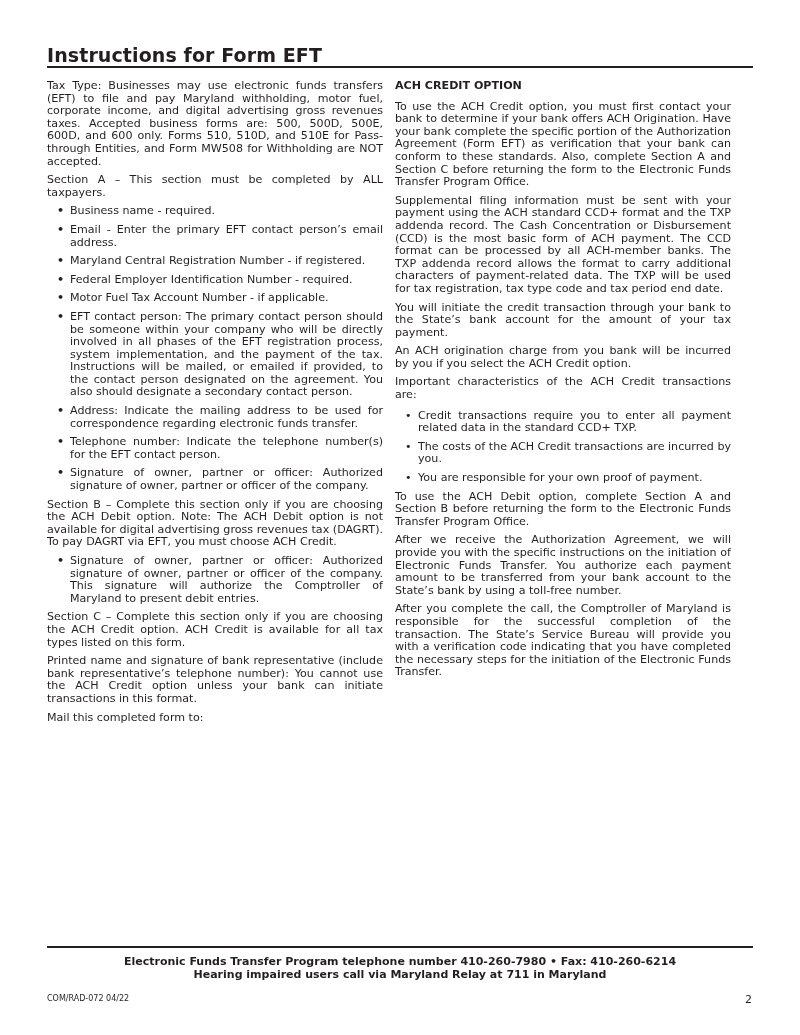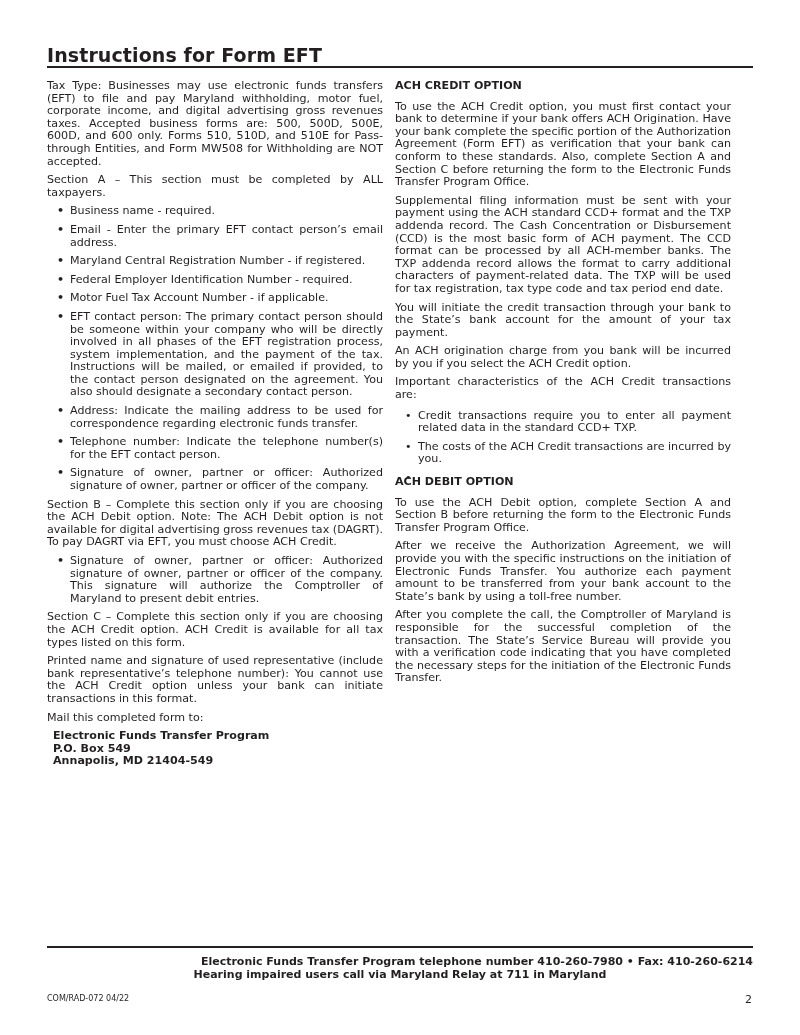--- a/index.html
+++ b/index.html
@@ -15,21 +15,21 @@
   .heading { font-weight: bold; margin: 0 0 8px 0; }
   ul.dot { list-style: none; margin: 0 0 6px 0; padding: 0; }
   ul.dot li { position: relative; padding-left: 23px; margin-bottom: 6px; text-align: justify; }
   ul.dot li .bullet { position: absolute; left: 10px; top: 0; font-weight: bold; }
   ul.small { list-style: none; margin: 8px 0 6px 0; padding: 0; }
   ul.small li { position: relative; padding-left: 23px; margin-bottom: 6px; text-align: justify; }
   ul.small li .bullet { position: absolute; left: 10px; top: 0; }
   .addr { margin-left: 6px; font-weight: bold; line-height: 12.6px; }
   .foot-rule { position: absolute; left: 47px; top: 946px; width: 706px; height: 2px; background: #231f20; }
   .foot-line { position: absolute; left: 47px; width: 706px; text-align: center; font-size: 11px; font-weight: bold; }
-  .foot-1 { top: 955px; text-align: right; }
+  .foot-1 { top: 955px; }
   .foot-2 { top: 968px; }
   .form-code { position: absolute; left: 47px; top: 994px; font-size: 8px; }
   .page-num { position: absolute; left: 745px; top: 993px; font-size: 11px; }
 </style>
 </head>
 <body>
 
 <div class="page-title">Instructions for Form EFT</div>
 <div class="title-rule"></div>
 
@@ -48,44 +48,38 @@
     <li><span class="bullet">•</span><span class="b">Telephone number:</span><span> Indicate the telephone number(s) for the EFT contact person.</span></li>
     <li><span class="bullet">•</span><span class="b">Signature of owner, partner or officer:</span><span> Authorized signature of owner, partner or officer of the company.</span></li>
   </ul>
 
   <p class="b">Section B – Complete this section only if you are choosing the ACH Debit option. Note: The ACH Debit option is not available for digital advertising gross revenues tax (DAGRT). To pay DAGRT via EFT, you must choose ACH Credit.</p>
   <ul class="dot">
     <li><span class="bullet">•</span><span class="b">Signature of owner, partner or officer:</span><span> Authorized signature of owner, partner or officer of the company. This signature will authorize the Comptroller of Maryland to present debit entries.</span></li>
   </ul>
 
   <p class="b">Section C – Complete this section only if you are choosing the ACH Credit option. ACH Credit is available for all tax types listed on this form.</p>
-  <p><span class="b">Printed name and signature of used representative</span><span> (include bank representative’s telephone number): You cannot use the ACH Credit option unless your bank can initiate transactions in this format.</span></p>
+  <p><span class="b">Printed name and signature of bank representative</span><span> (include bank representative’s telephone number): You cannot use the ACH Credit option unless your bank can initiate transactions in this format.</span></p>
 
   <p class="b">Mail this completed form to:</p>
-  <div class="addr">
-    <div>Electronic Funds Transfer Program</div>
-    <div>P.O. Box 549</div>
-    <div>Annapolis, MD 21404-549</div>
-  </div>
 </div>
 
 <div class="col col-right">
   <p class="heading">ACH CREDIT OPTION</p>
   <p>To use the ACH Credit option, you must first contact your bank to determine if your bank offers ACH Origination. Have your bank complete the specific portion of the Authorization Agreement (Form EFT) as verification that your bank can conform to these standards. Also, complete Section A and Section C before returning the form to the Electronic Funds Transfer Program Office.</p>
   <p>Supplemental filing information must be sent with your payment using the ACH standard CCD+ format and the TXP addenda record. The Cash Concentration or Disbursement (CCD) is the most basic form of ACH payment. The CCD format can be processed by all ACH-member banks. The TXP addenda record allows the format to carry additional characters of payment-related data. The TXP will be used for tax registration, tax type code and tax period end date.</p>
   <p>You will initiate the credit transaction through your bank to the State’s bank account for the amount of your tax payment.</p>
   <p>An ACH origination charge from you bank will be incurred by you if you select the ACH Credit option.</p>
   <p class="b">Important characteristics of the ACH Credit transactions are:</p>
   <ul class="small">
     <li><span class="bullet">•</span><span>Credit transactions require you to enter all payment related data in the standard CCD+ TXP.</span></li>
     <li><span class="bullet">•</span><span>The costs of the ACH Credit transactions are incurred by you.</span></li>
-    <li><span class="bullet">•</span></li>
+    <li><span class="bullet">•</span><span>You are responsible for your own proof of payment.</span></li>
   </ul>
 
-  <p class="heading" style="margin-top:10px">ACH DEBIT OPTION</p>
   <p>To use the ACH Debit option, complete Section A and Section B before returning the form to the Electronic Funds Transfer Program Office.</p>
   <p>After we receive the Authorization Agreement, we will provide you with the specific instructions on the initiation of Electronic Funds Transfer. You authorize each payment amount to be transferred from your bank account to the State’s bank by using a toll-free number.</p>
   <p>After you complete the call, the Comptroller of Maryland is responsible for the successful completion of the transaction. The State’s Service Bureau will provide you with a verification code indicating that you have completed the necessary steps for the initiation of the Electronic Funds Transfer.</p>
 </div>
 
 <div class="foot-rule"></div>
 <div class="foot-line foot-1">Electronic Funds Transfer Program telephone number  410-260-7980 •  Fax: 410-260-6214</div>
 <div class="foot-line foot-2">Hearing impaired users call via Maryland Relay at 711 in Maryland</div>
 <div class="form-code">COM/RAD-072    04/22</div>
 <div class="page-num">2</div>

